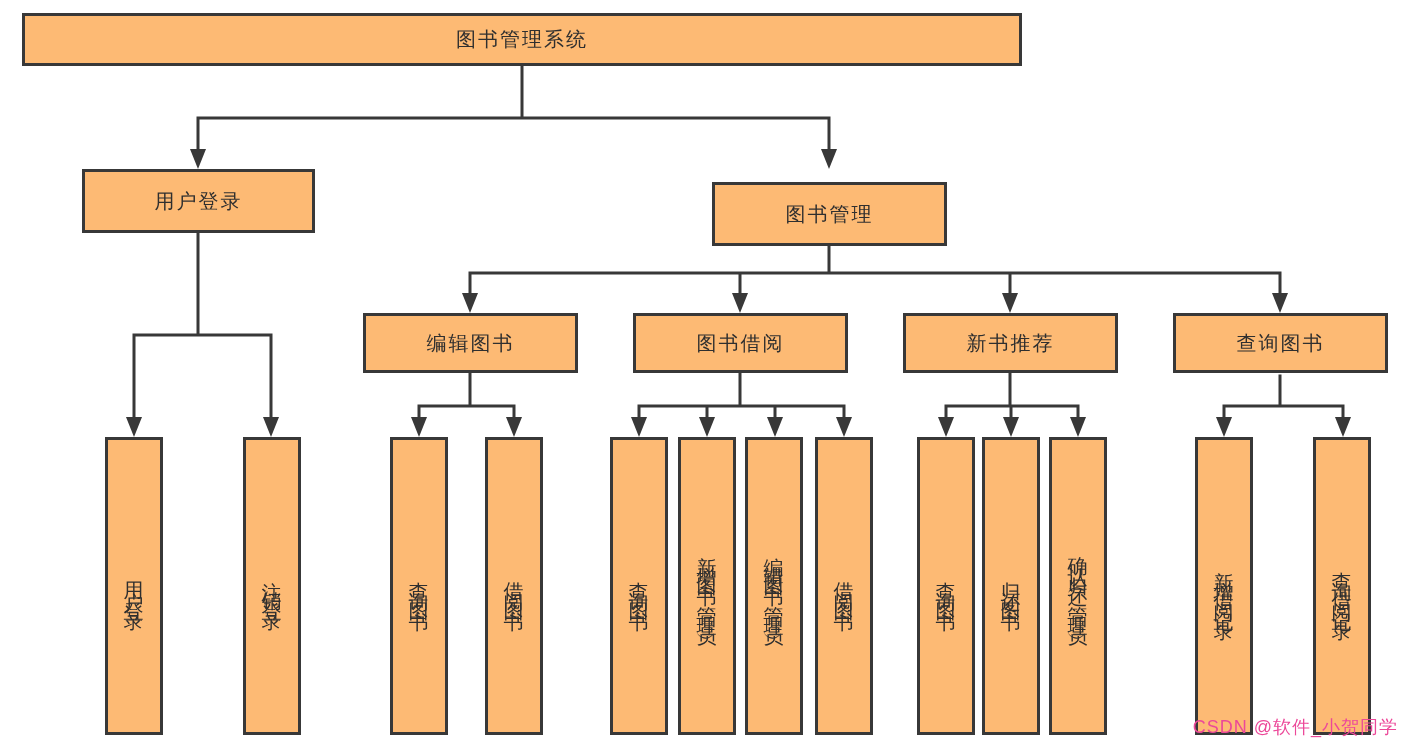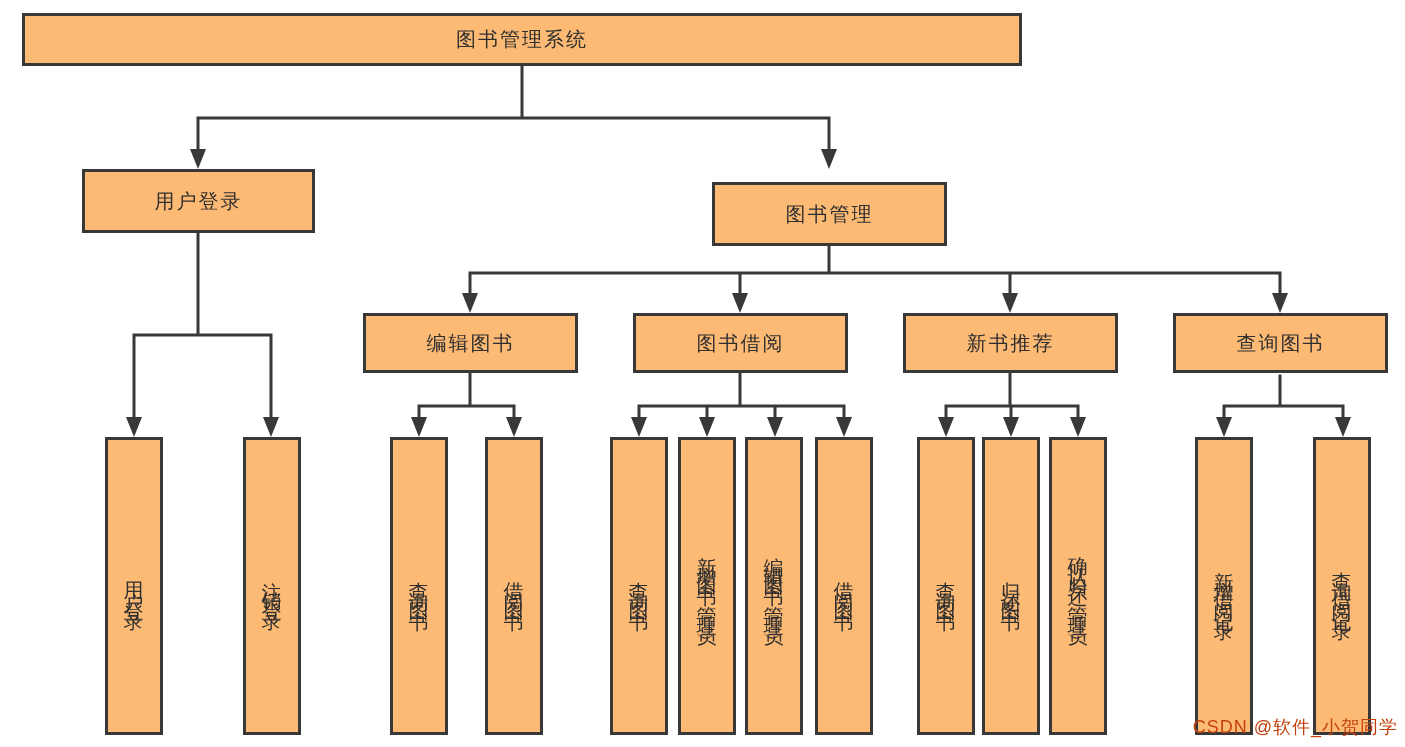--- a/index.html
+++ b/index.html
@@ -67,21 +67,21 @@
   .lf-9  { left: 917px; }
   .lf-10 { left: 982px; }
   .lf-11 { left: 1049px; }
   .lf-12 { left: 1195px; }
   .lf-13 { left: 1313px; }
   .watermark {
     position: absolute;
     right: 7px;
     bottom: 8px;
     z-index: 3;
-    color: #c2410c;
+    color: #ec4899;
     font-size: 18px;
     letter-spacing: 1px;
   }
 </style>
 </head>
 <body>
 
 <div class="canvas">
 
   <svg class="connectors" viewBox="0 0 1405 747" xmlns="http://www.w3.org/2000/svg">

